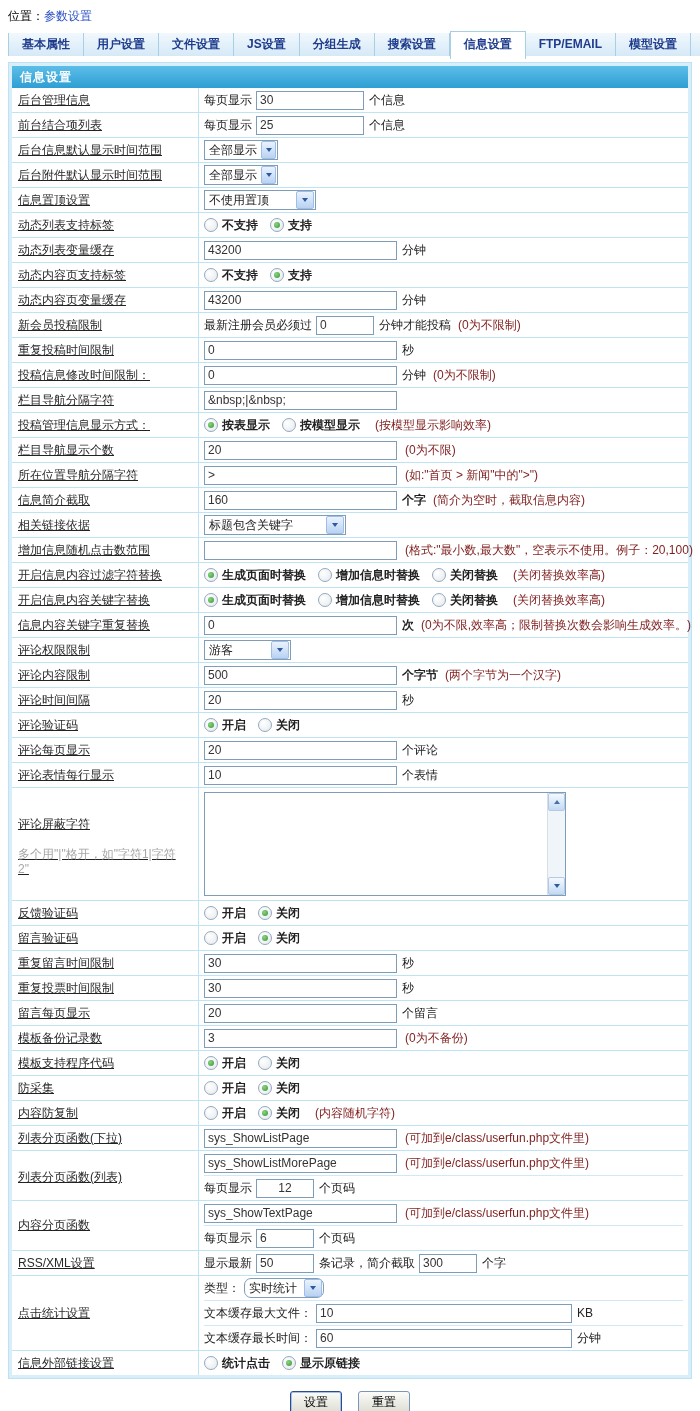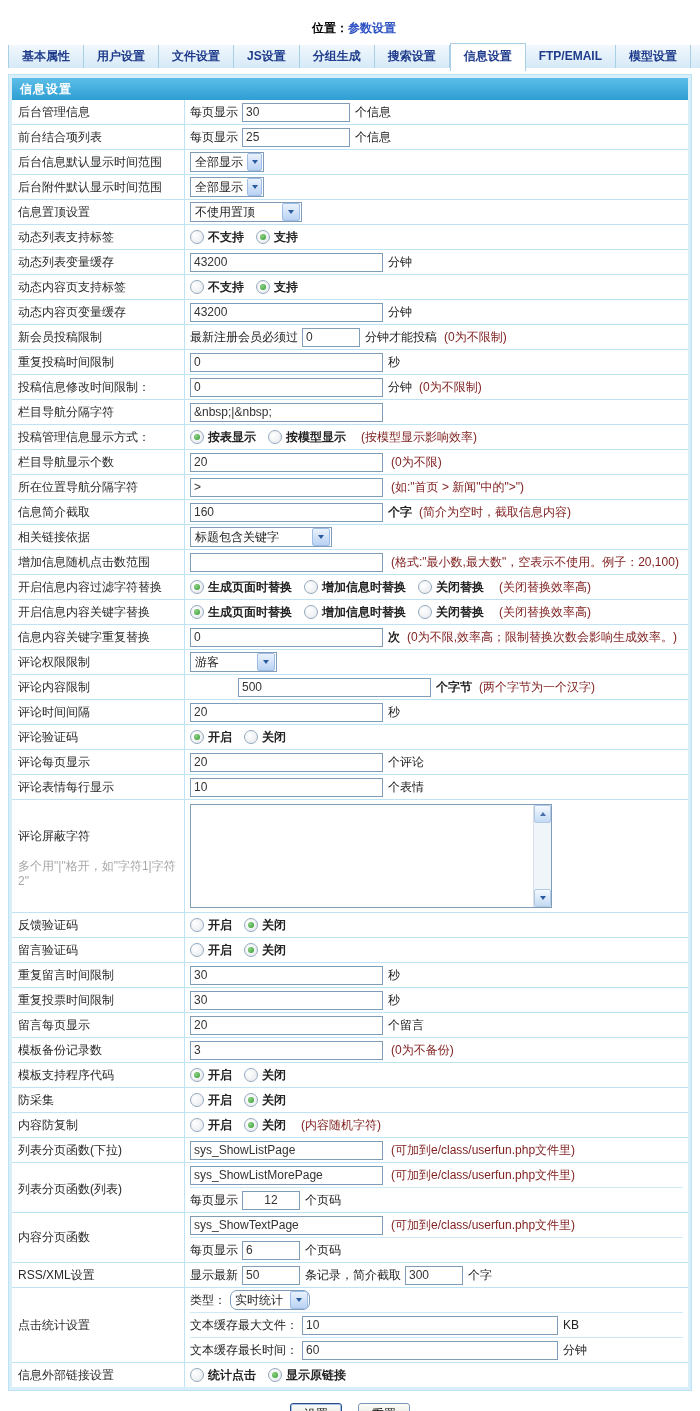--- a/index.html
+++ b/index.html
@@ -1,33 +1,33 @@
 <!DOCTYPE html>
 <html><head>
 <meta charset="utf-8">
 <style>
   html,body{margin:0;padding:0;background:#fff;}
   body{width:700px;font:12px "Liberation Sans","DejaVu Sans",sans-serif;color:#222;}
-  .breadcrumb{padding:20px 0 3px 8px;font-weight:bold;color:#000;text-align:center;}
+  .breadcrumb{padding:8px 0 3px 8px;font-weight:normal;color:#000;}
   .breadcrumb a{color:#2E52C4;text-decoration:none;cursor:pointer;}
   
   .tabbar{display:flex;align-items:center;margin:3px 0 4px 8px;height:27px;}
   .tab{height:23px;line-height:23px;padding:0 13px;background:linear-gradient(#F2F8FD,#D5E9F7);
        border-right:1px solid #A9CFE4;color:#1F3C8C;font-weight:bold;cursor:pointer;white-space:nowrap;}
   .tab:first-child{border-left:1px solid #A9CFE4;}
   .tab.active{background:#FFFFFF;height:27px;line-height:25px;border:1px solid #A9CFE4;border-bottom:none;}
   
   .frame{margin:0 8px;background:#D8EFFA;border:1px solid #BCE2F3;padding:3px;}
   .panel-header{height:22px;line-height:22px;background:linear-gradient(#5CBEE8,#2E9ED3);
        color:#fff;font-weight:bold;padding-left:8px;letter-spacing:1px;}
   .table{background:#fff;}
   .row{display:flex;border-bottom:1px solid #BEE4F3;}
   .row:last-child{border-bottom:none;}
-  .cell-label{width:160px;flex:0 0 160px;border-right:1px solid #BEE4F3;padding:2px 6px 2px 6px;
-       display:flex;flex-direction:column;justify-content:center;}
+  .cell-label{width:160px;flex:0 0 160px;border-right:1px solid #BEE4F3;padding:2px 20px 2px 6px;
+       display:flex;flex-direction:column;justify-content:center;text-decoration:underline;}
   .row.align-top .cell-label{justify-content:center;padding-top:6px;}
   .row-label{color:#2A2A2A;}
   .row-label2{color:#A6A6A6;margin-top:14px;line-height:15px;}
   .cell-value{flex:1;display:flex;flex-direction:column;justify-content:center;padding:0 5px;}
   .line{display:flex;align-items:center;min-height:24px;}
   .cell-value .line + .line{border-top:1px solid #CFEAF6;}
   .txt{margin-right:4px;white-space:nowrap;}
   .txt.b{font-weight:bold;}
   .note{color:#7f1d1d;margin-left:3px;white-space:nowrap;}
   input.ti{height:15px;border:1px solid #7F9DB9;font:12px "Liberation Sans","DejaVu Sans",sans-serif;
@@ -380,21 +380,21 @@
             </div>
           </div>
         </div>
       </div>
       <div class="row">
         <div class="cell-label">
           <span class="row-label">评论内容限制</span>
         </div>
         <div class="cell-value">
           <div class="line">
-            <input type="text" class="ti" value="500" style="width: 185px; margin-left: 48px;">
+            <input type="text" class="ti" value="500" style="width: 185px;">
             <span class="txt b">个字节</span>
             <span class="note">(两个字节为一个汉字)</span>
           </div>
         </div>
       </div>
       <div class="row">
         <div class="cell-label">
           <span class="row-label">评论时间间隔</span>
         </div>
         <div class="cell-value">

